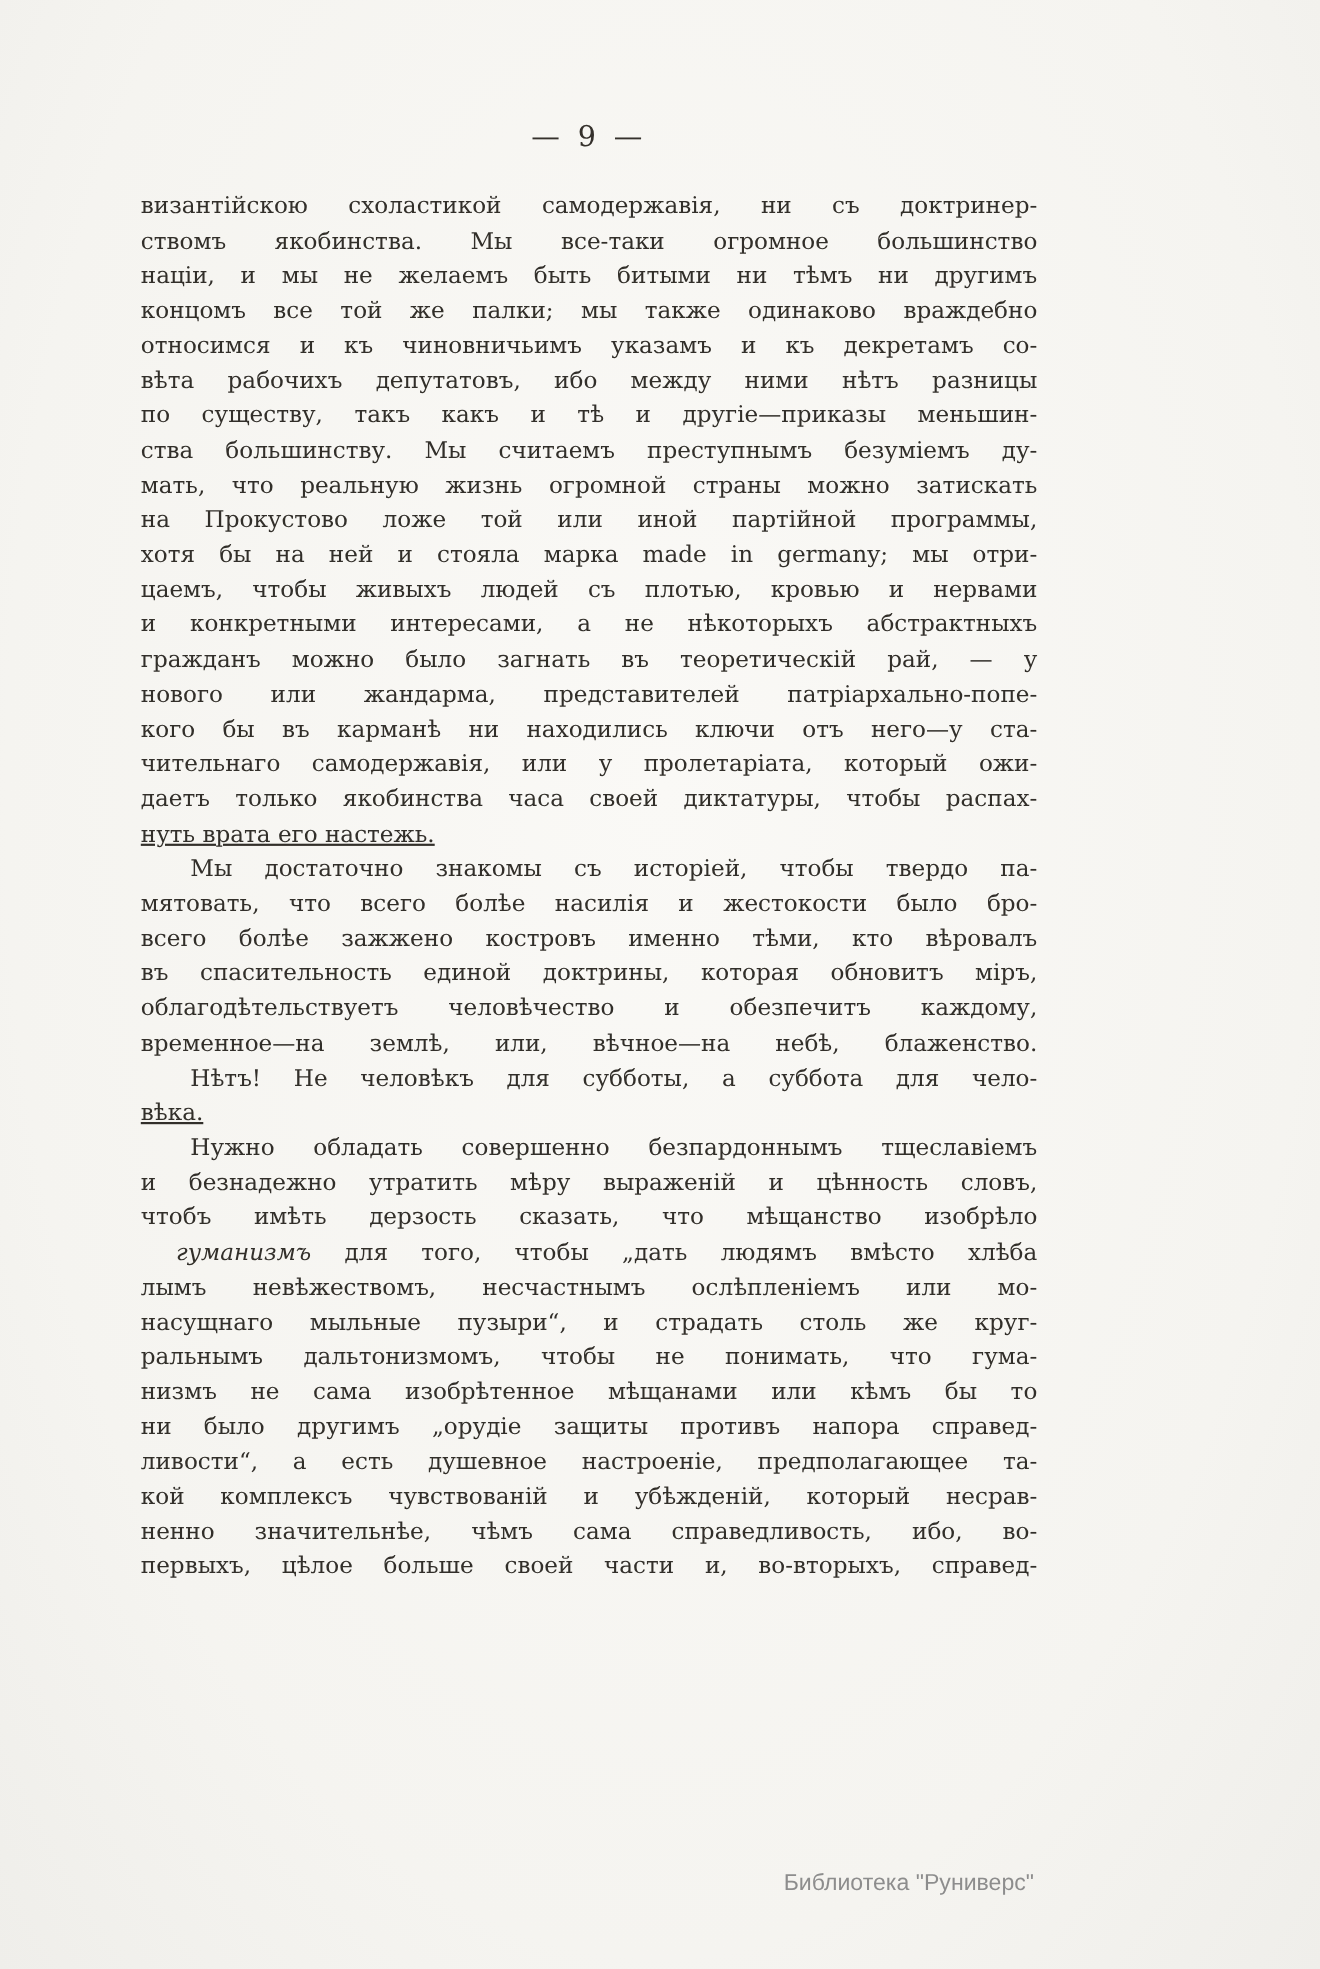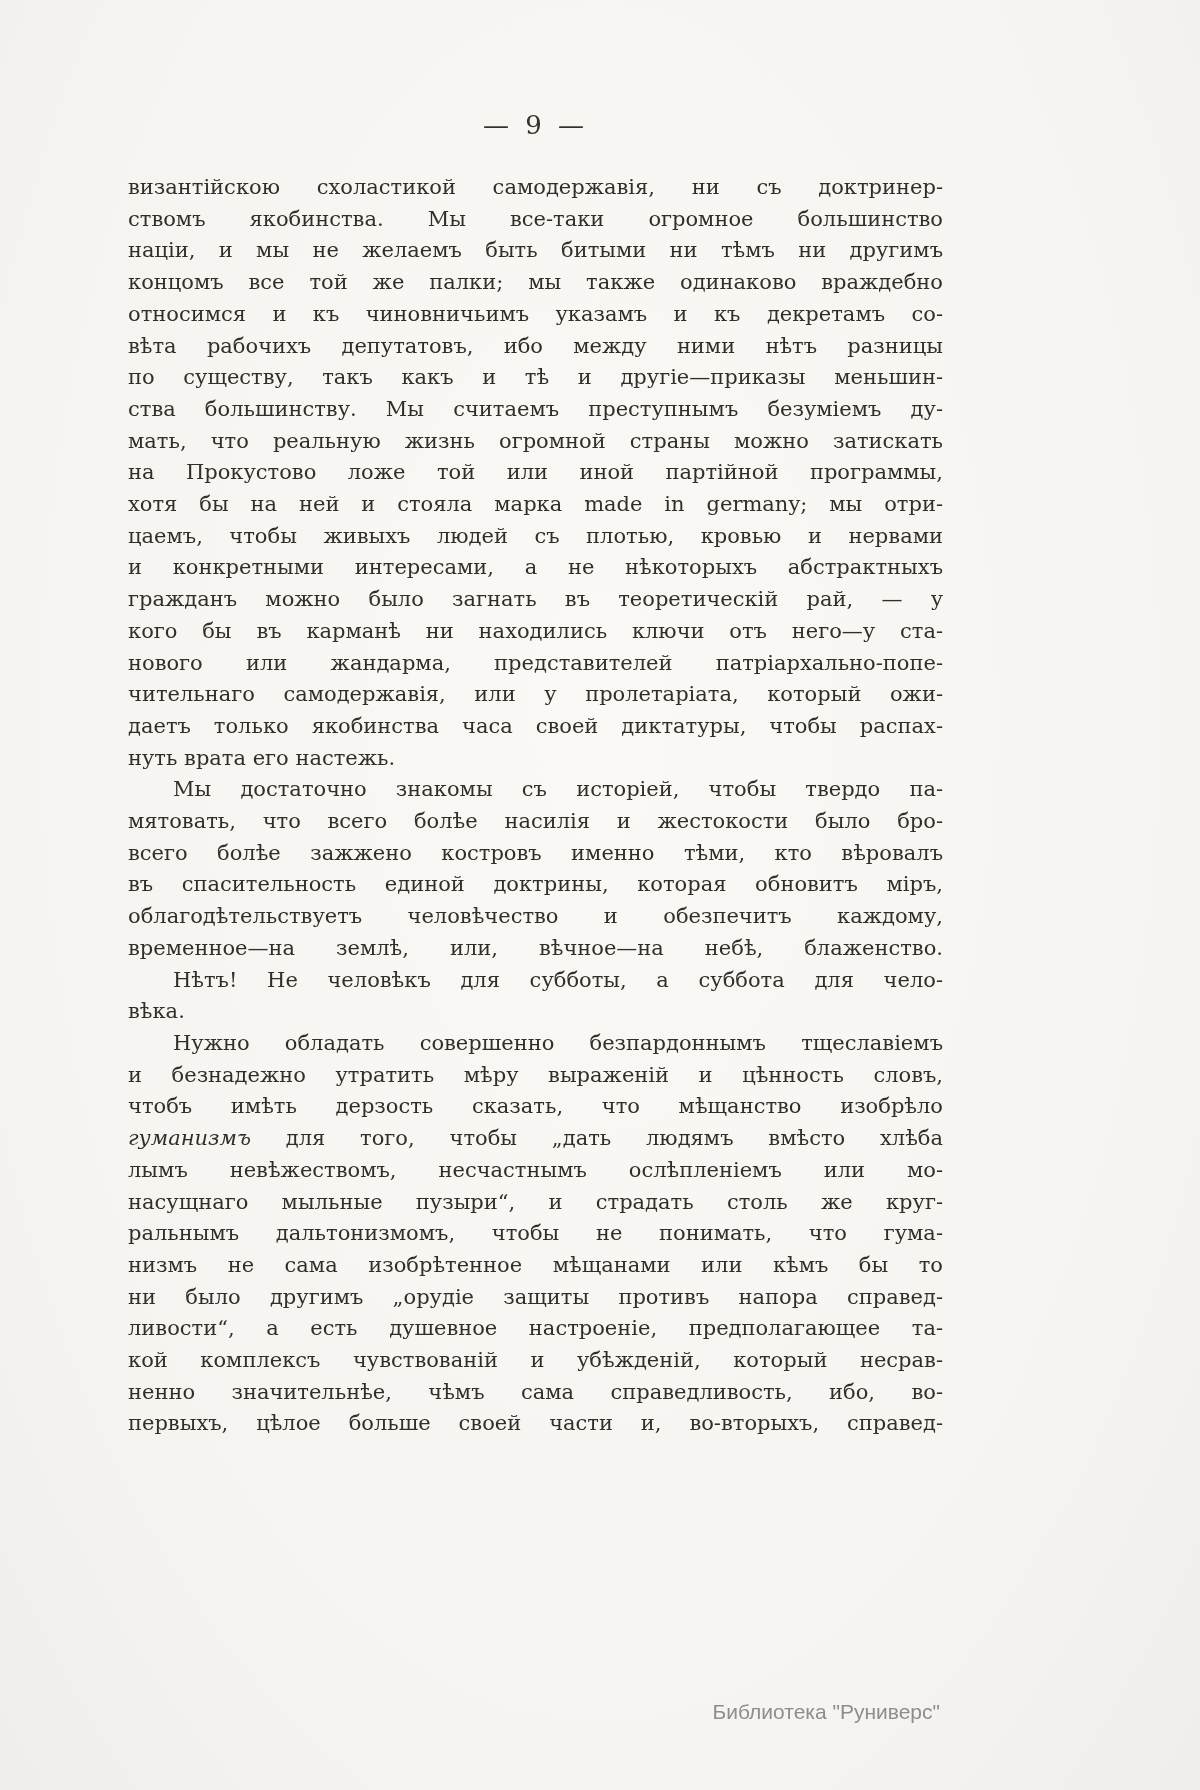--- a/index.html
+++ b/index.html
@@ -43,23 +43,25 @@
   .paragraph.indented .line:first-child {
     text-indent: 45px;
   }
   .line {
     text-align: justify;
     text-align-last: justify;
     white-space: normal;
   }
   .line.last {
     text-align-last: left;
+    text-decoration: underline;
   }
   .line em {
     font-style: italic;
+    margin-left: 32px;
   }
   .watermark {
     position: absolute;
     top: 1700px;
     right: 260px;
     font-family: "Liberation Sans", sans-serif;
     font-size: 21px;
     color: #8d8d8d;
   }
 </style>
@@ -79,22 +81,22 @@
         <div class="line">относимся и къ чиновничьимъ указамъ и къ декретамъ со-</div>
         <div class="line">вѣта рабочихъ депутатовъ, ибо между ними нѣтъ разницы</div>
         <div class="line">по существу, такъ какъ и тѣ и другіе—приказы меньшин-</div>
         <div class="line">ства большинству. Мы считаемъ преступнымъ безуміемъ ду-</div>
         <div class="line">мать, что реальную жизнь огромной страны можно затискать</div>
         <div class="line">на Прокустово ложе той или иной партійной программы,</div>
         <div class="line">хотя бы на ней и стояла марка made in germany; мы отри-</div>
         <div class="line">цаемъ, чтобы живыхъ людей съ плотью, кровью и нервами</div>
         <div class="line">и конкретными интересами, а не нѣкоторыхъ абстрактныхъ</div>
         <div class="line">гражданъ можно было загнать въ теоретическій рай, — у</div>
+        <div class="line">нового или жандарма, представителей патріархально-попе-</div>
         <div class="line">кого бы въ карманѣ ни находились ключи отъ него—у ста-</div>
-        <div class="line">нового или жандарма, представителей патріархально-попе-</div>
         <div class="line">чительнаго самодержавія, или у пролетаріата, который ожи-</div>
         <div class="line">даетъ только якобинства часа своей диктатуры, чтобы распах-</div>
         <div class="line last">нуть врата его настежь.</div>
       </div>
       <div class="paragraph indented">
         <div class="line">Мы достаточно знакомы съ исторіей, чтобы твердо па-</div>
         <div class="line">мятовать, что всего болѣе насилія и жестокости было бро-</div>
         <div class="line">всего болѣе зажжено костровъ именно тѣми, кто вѣровалъ</div>
         <div class="line">въ спасительность единой доктрины, которая обновитъ міръ,</div>
         <div class="line">облагодѣтельствуетъ человѣчество и обезпечитъ каждому,</div>

